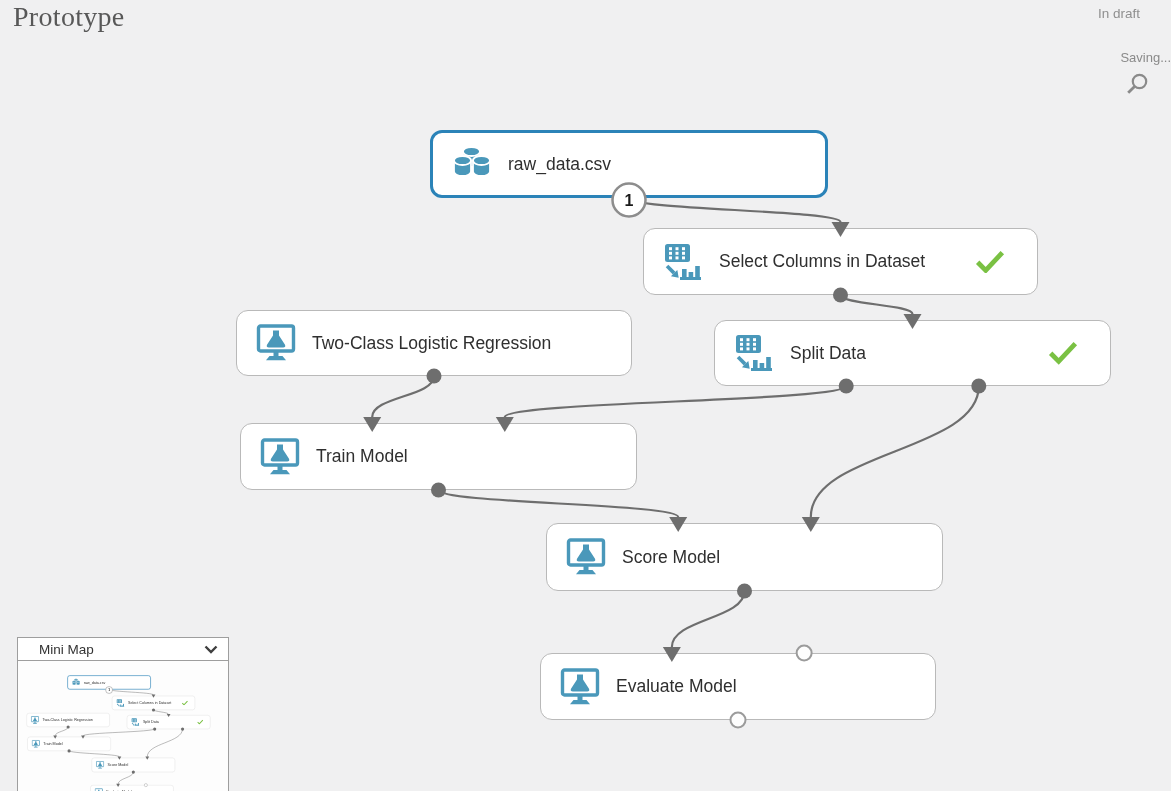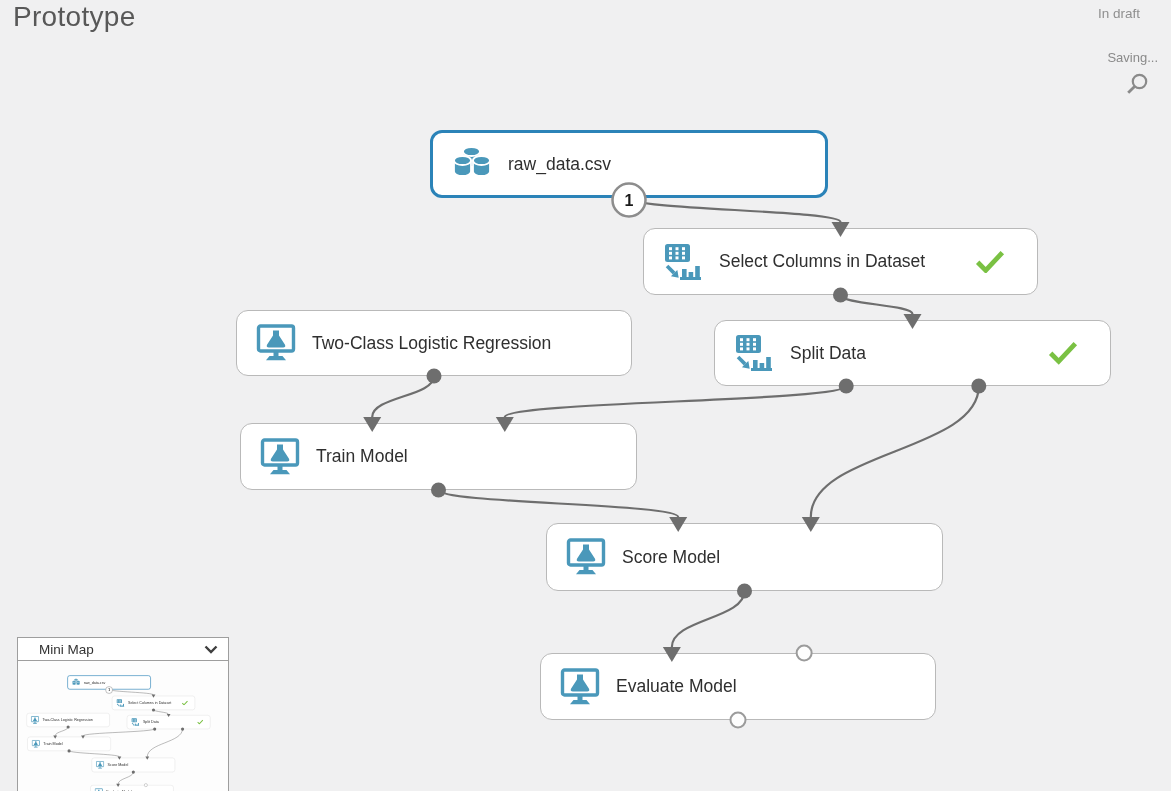--- a/index.html
+++ b/index.html
@@ -4,24 +4,24 @@
 <style>
   html,body{margin:0;padding:0;}
   body{
     width:1171px;height:791px;overflow:hidden;position:relative;
     background:#f0f0f1;
     font-family:"Liberation Sans", sans-serif;
   }
   #app{position:absolute;inset:0;}
   .title{
     position:absolute;left:13px;top:1px;
-    font-size:28px;font-weight:300;color:#585858;letter-spacing:.3px;
+    font-size:28px;font-weight:300;color:#585858;letter-spacing:.3px;font-family:Liberation Serif, serif;
   }
   .status{position:absolute;right:31px;top:6px;font-size:13.5px;color:#8f8f8f;}
-  .saving{position:absolute;right:13px;top:50px;font-size:13px;color:#8a8a8a;}
+  .saving{position:absolute;right:0;top:50px;font-size:13px;color:#8a8a8a;}
   .search{position:absolute;right:22px;top:72px;width:24px;height:24px;cursor:pointer;}
   #canvas{position:absolute;inset:0;}
   .node{
     position:absolute;background:#ffffff;
     border:1px solid #b9b9b9;border-radius:12px;
     box-sizing:border-box;display:flex;align-items:center;
   }
   .node.selected{border:3px solid #2b83b8;}
   .node-icon{margin-left:19px;width:40px;height:40px;flex:none;}
   .node-icon svg{display:block;width:100%;height:100%;}

